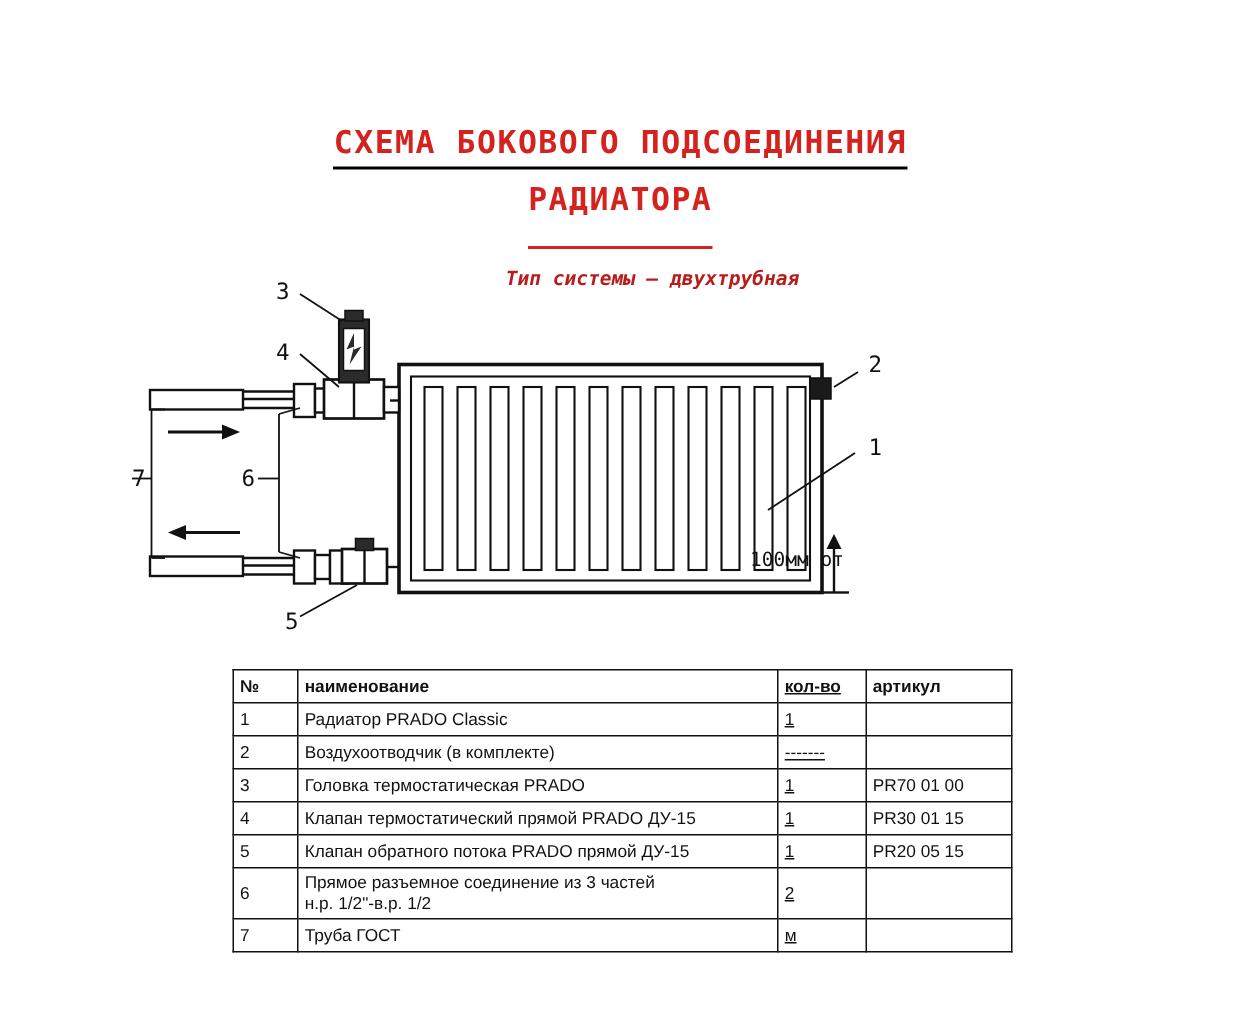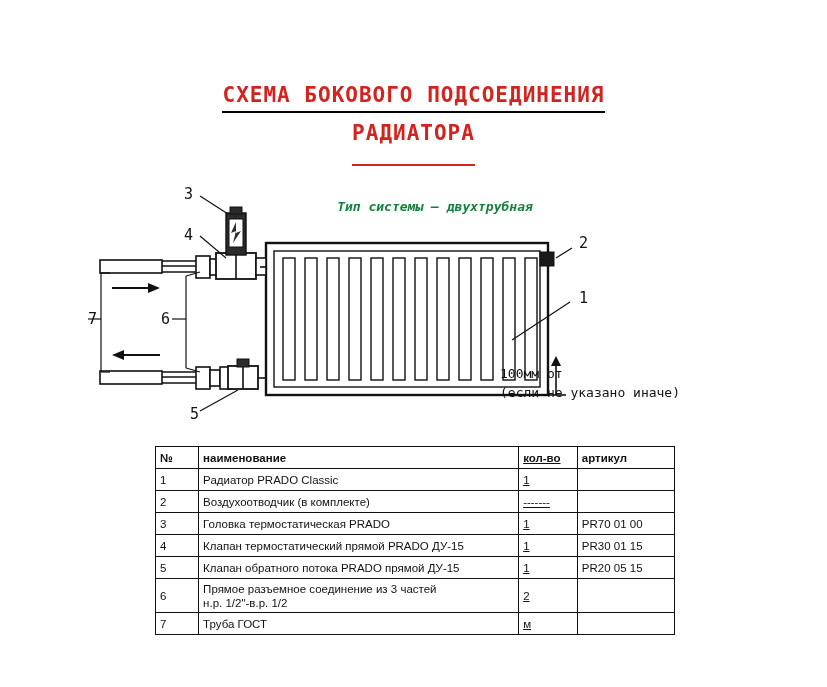--- a/index.html
+++ b/index.html
@@ -53,22 +53,21 @@
     position: absolute;
     left: 270px;
     top: 178px;
     width: 330px;
     text-align: center;
     font-family: "DejaVu Sans Mono", monospace;
     font-style: italic;
     font-weight: bold;
     font-size: 13px;
     line-height: 17px;
-    color: #15803d;
-    margin-top: 20px;
+    color: #b91c1c;
   }
 
   
   .svg-wrap {
     position: absolute;
     left: 0;
     top: 0;
     width: 827px;
     height: 440px;
   }
@@ -255,21 +254,20 @@
         <text x="184" y="240">4</text>
         <text x="190" y="419">5</text>
         <text x="161" y="324">6</text>
         <text x="88" y="324">7</text>
       </g>
     </svg>
   </div>
 
   <div class="floor-note">
     <span class="nd">100мм от</span>
-    <span class="nd">(если не указано иначе)</span>
   </div>
 
   <div class="table-wrap">
     <table class="spec">
       <thead>
         <tr>
           <th class="c-num">№</th>
           <th class="c-name">наименование</th>
           <th class="c-qty">кол-во</th>
           <th class="c-art">артикул</th>

